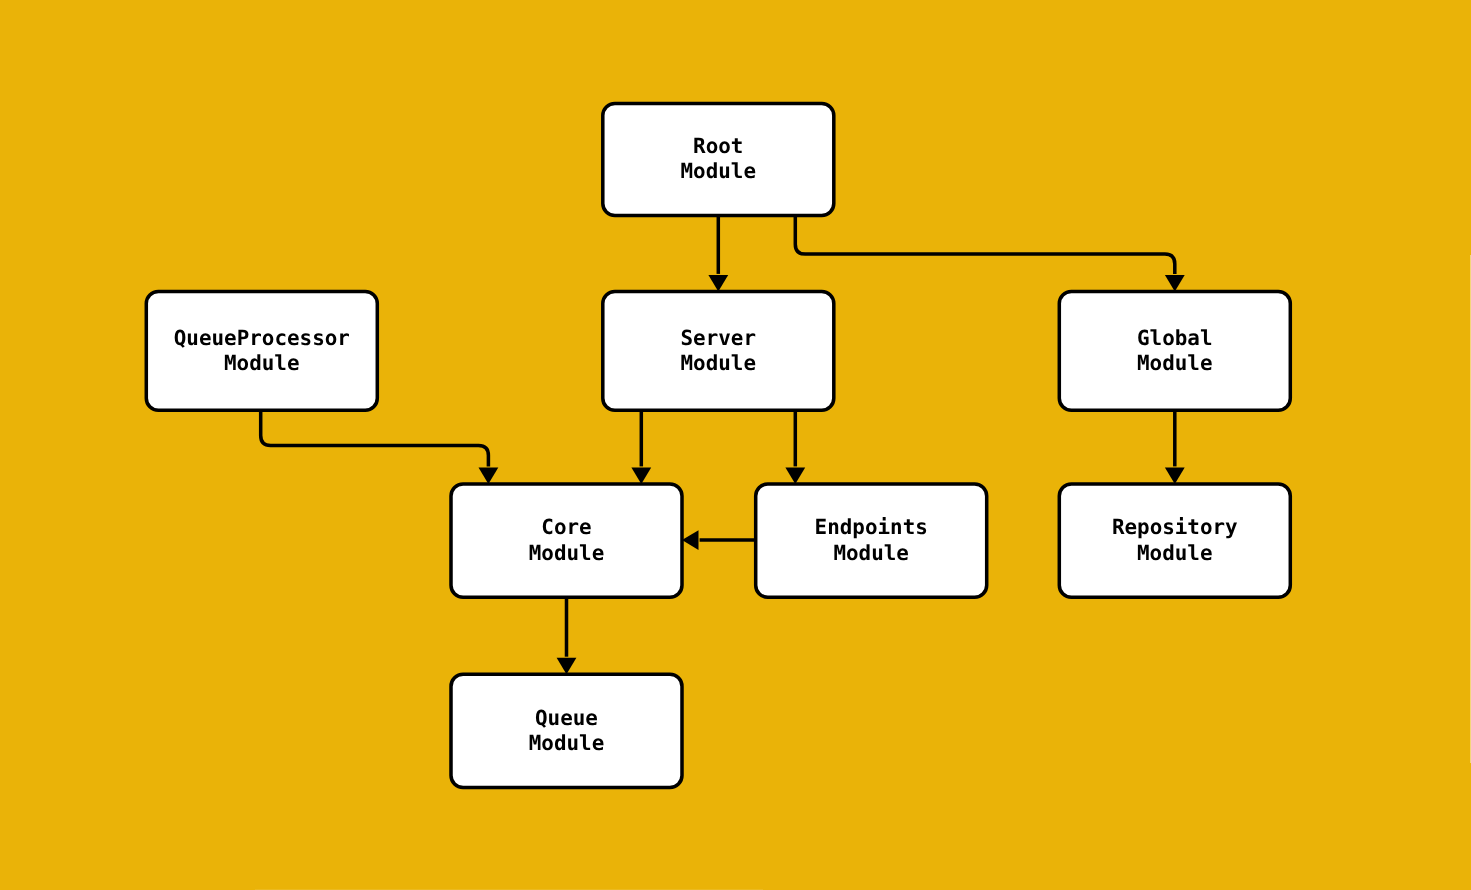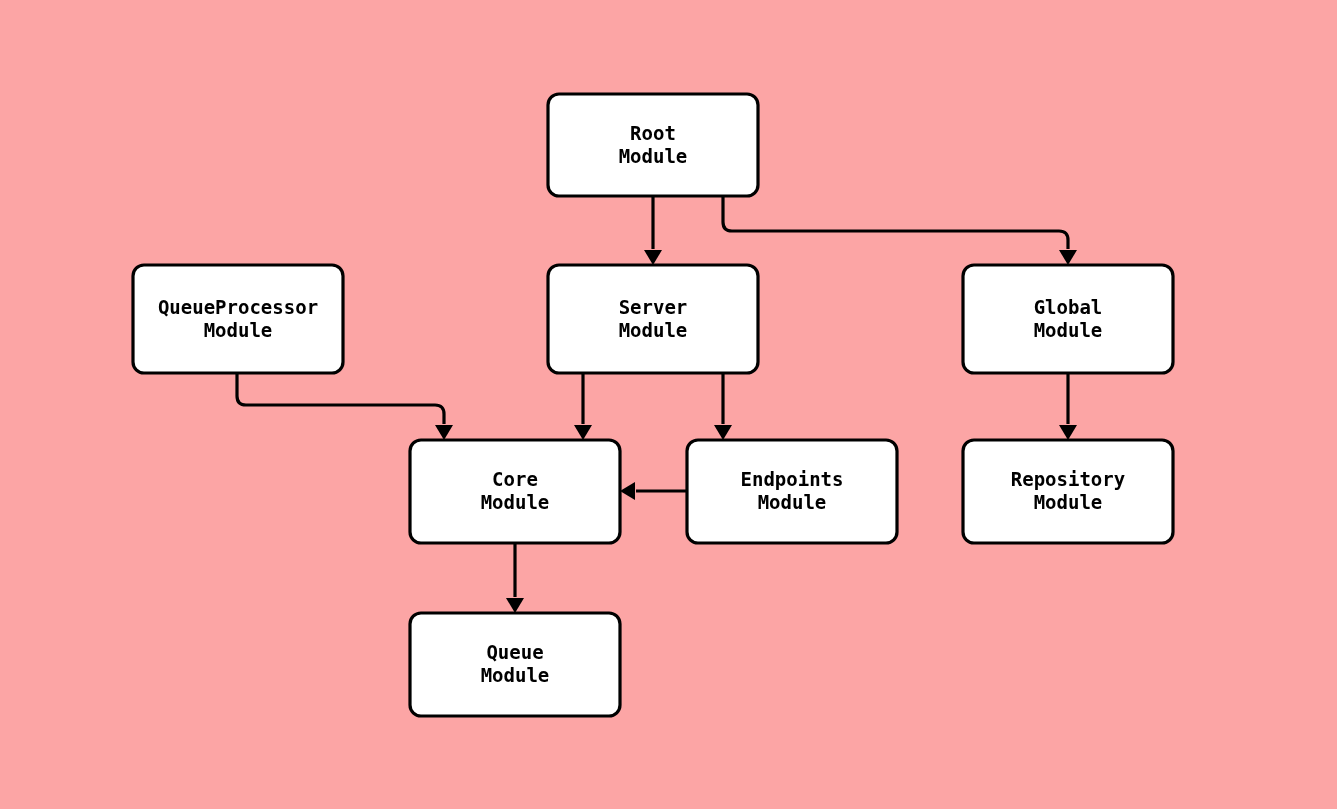--- a/index.html
+++ b/index.html
@@ -11,21 +11,21 @@
   body {
     width: 1337px;
     height: 809px;
     overflow: hidden;
     font-family: "DejaVu Sans Mono", "Liberation Mono", monospace;
   }
   #diagram-canvas {
     position: relative;
     width: 1337px;
     height: 809px;
-    background: #fca5a5;
+    background: #eab308;
   }
   svg.diagram-svg {
     position: absolute;
     top: 0;
     left: 0;
     width: 1337px;
     height: 809px;
     display: block;
   }
   .node-box {

